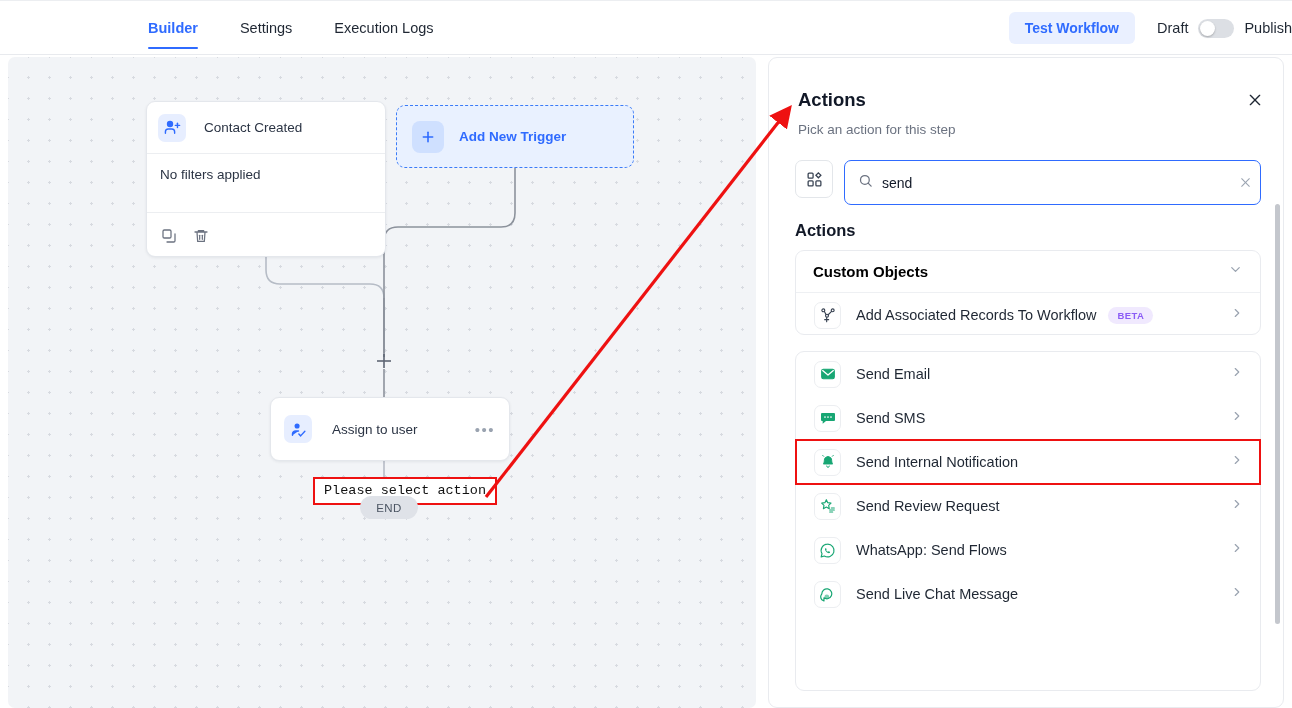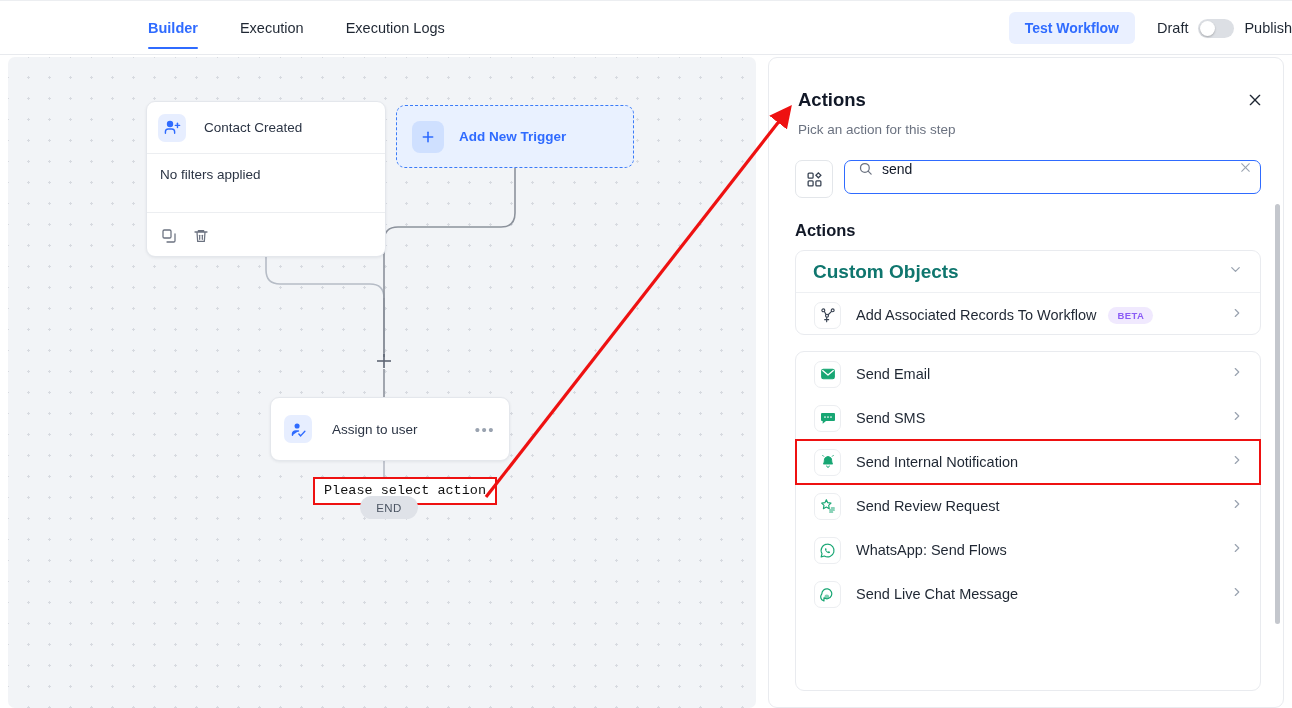--- a/index.html
+++ b/index.html
@@ -126,39 +126,39 @@
   .panel-title { position: absolute; left: 29px; top: 31px; font-size: 18.5px; font-weight: bold; color: #111827; }
   .panel-sub { position: absolute; left: 29px; top: 64px; font-size: 13.5px; color: #6b7280; }
   .panel-close { position: absolute; right: 20px; top: 34px; cursor: pointer; }
 
   .searchrow { position: absolute; left: 26px; top: 102px; width: 466px; height: 38px; display: flex; gap: 11px; }
   .grid-btn {
     width: 38px; height: 38px; border: 1px solid #e3e6ea; border-radius: 7px;
     background: #fff; display: flex; align-items: center; justify-content: center; cursor: pointer; flex: none;
   }
   .searchbox {
-    flex: 1; height: 34px; border: 1.8px solid #2f6bff; border-radius: 7px;
-    display: flex; align-items: flex-start; padding: 0 8px 0 13px; background: #fff;
+    flex: 1; height: 45px; border: 1.8px solid #2f6bff; border-radius: 7px;
+    display: flex; align-items: center; padding: 0 8px 0 13px; background: #fff;
   }
   .search-val { font-size: 14px; color: #111827; margin-left: 9px; flex: 1; }
   .search-clear { cursor: pointer; display: flex; }
 
   .section-head { position: absolute; left: 26px; top: 163px; font-size: 16.5px; font-weight: bold; color: #111827; }
 
   .group {
     position: absolute; left: 26px; width: 466px;
     border: 1px solid #e9ebef; border-radius: 9px; background: #fff;
   }
   #group-custom { top: 192px; height: 85px; }
   #group-comm   { top: 293px; height: 340px; }
   .group-head {
     height: 42px; display: flex; align-items: center; justify-content: space-between;
     padding: 0 17px 0 17px; border-bottom: 1px solid #eef0f3; cursor: pointer;
   }
-  .group-head-title { font-size: 19px; font-weight: bold; color: #0f766e; }
+  .group-head-title { font-size: 15px; font-weight: bold; color: #000000; }
   .group-list { padding: 0 0; }
   .act-item {
     height: 44px; display: flex; align-items: center; padding: 0 16px 0 18px; cursor: pointer; position: relative;
   }
   .act-ico {
     width: 27px; height: 27px; border-radius: 7px; border: 1px solid #eceef1; background: #fff;
     display: flex; align-items: center; justify-content: center; flex: none;
   }
   .act-label { font-size: 14.5px; color: #1f2733; margin-left: 15px; }
   .beta {
@@ -185,21 +185,21 @@
 <body>
 
 <div id="app">
 
   <div class="topbar">
     <div class="tabs">
       <div class="tab active">
         <span>Builder</span>
       </div>
       <div class="tab">
-        <span>Execution</span>
+        <span>Settings</span>
       </div>
       <div class="tab">
         <span>Execution Logs</span>
       </div>
     </div>
 
     <div class="topright">
       <button class="test-wf">Test Workflow</button>
       <span class="draft-label">Draft</span>
       <div class="toggle">

